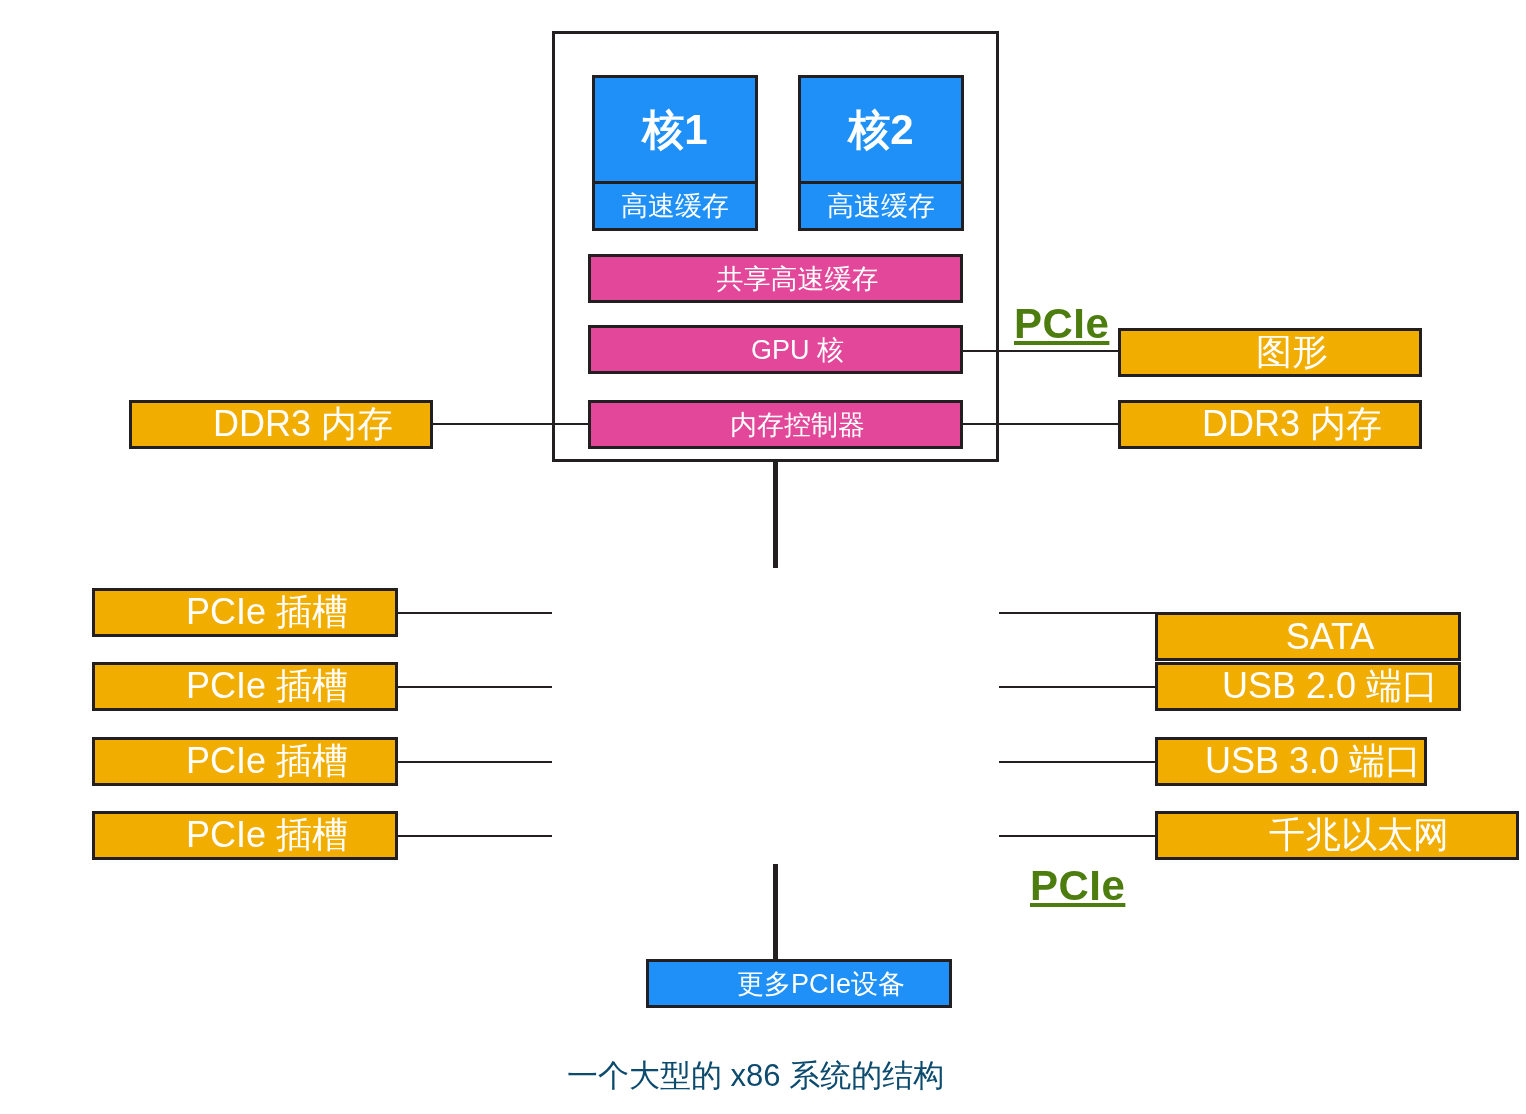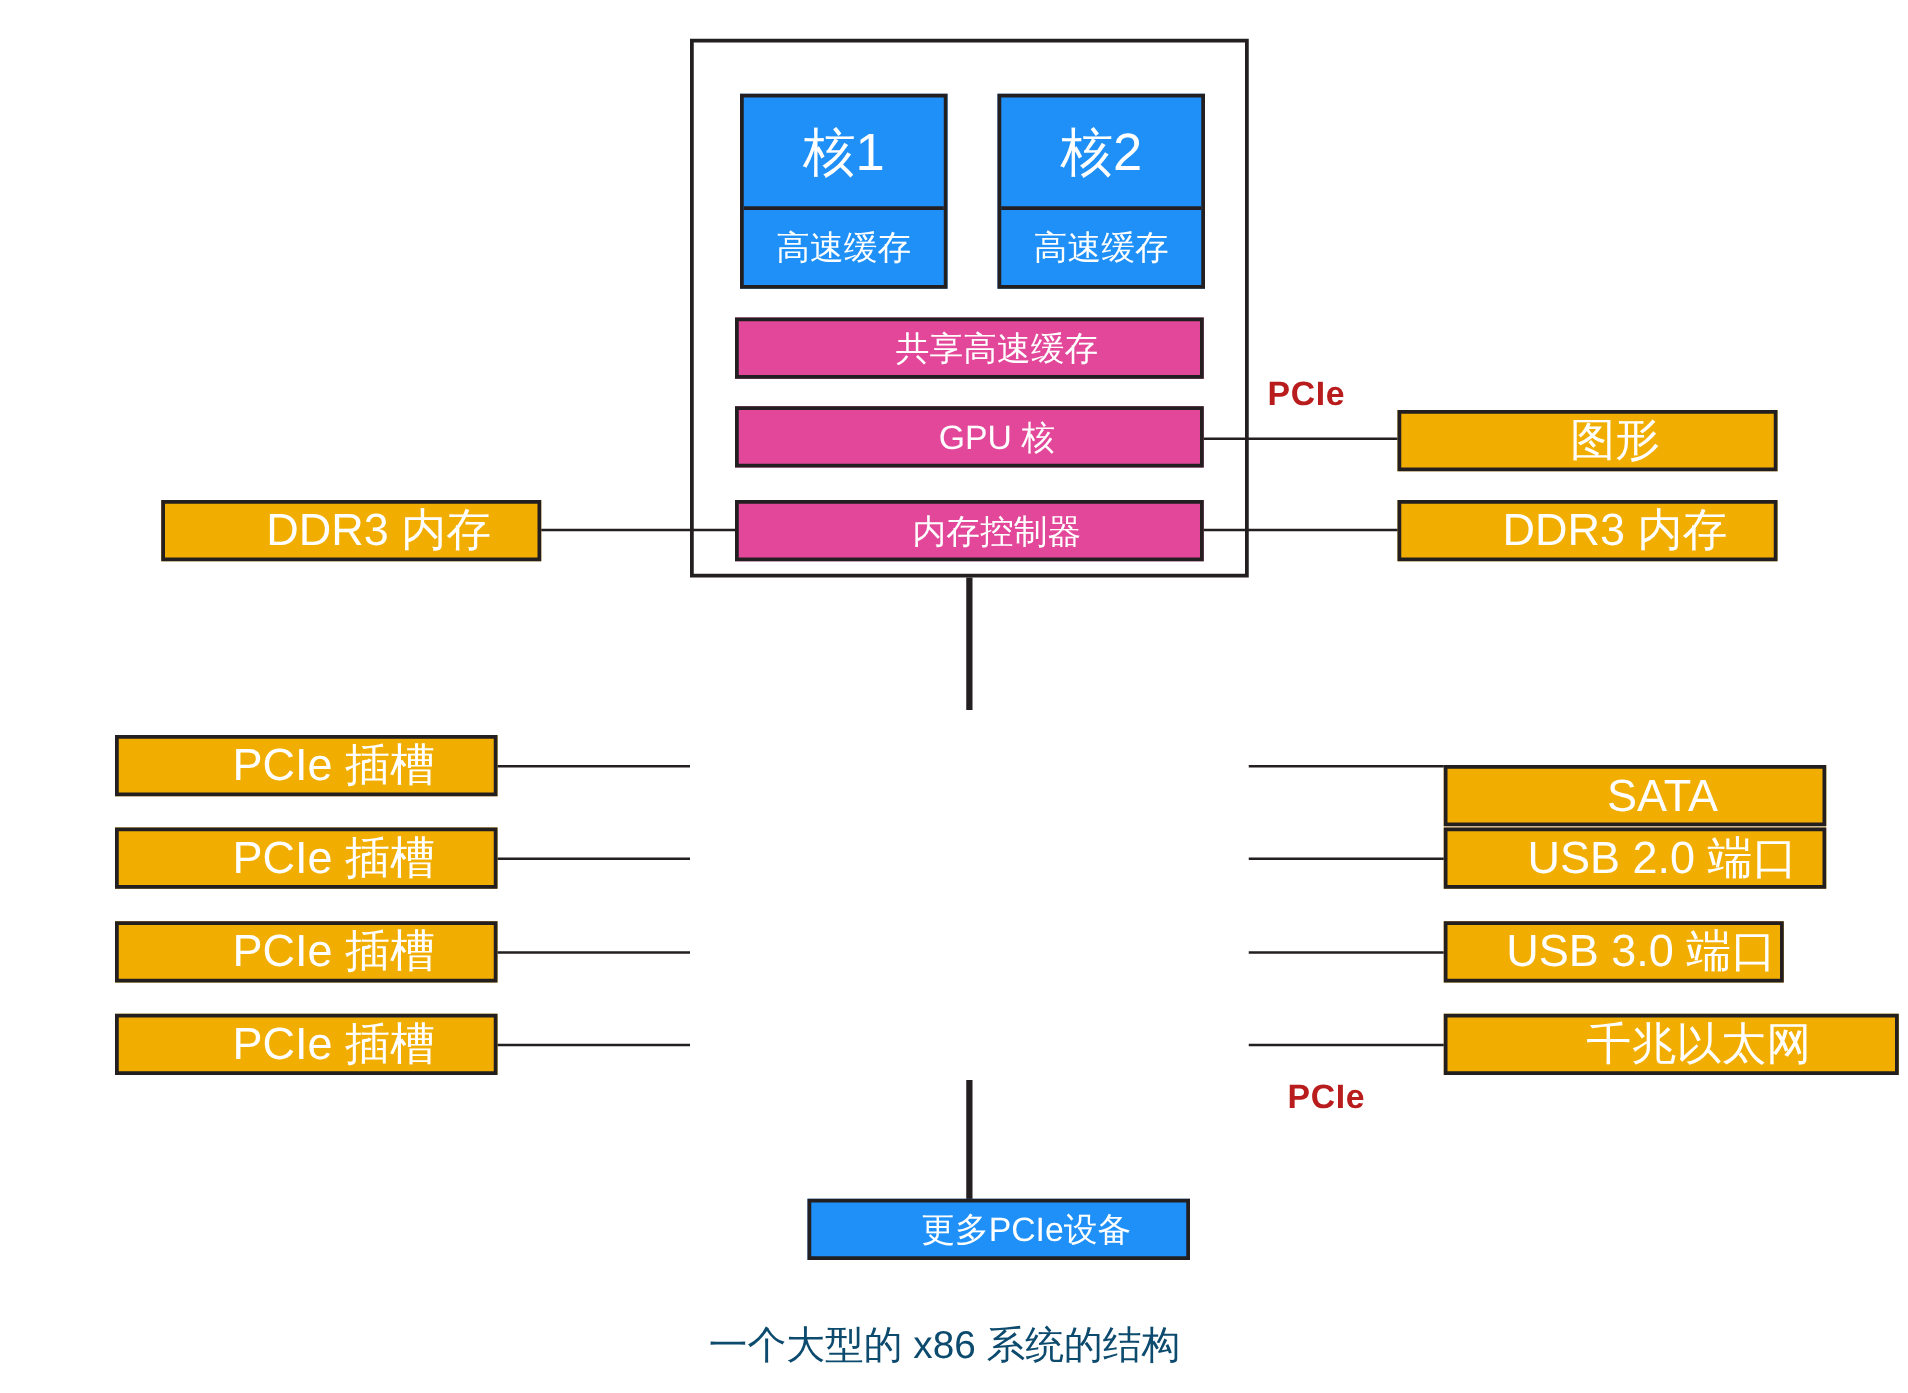--- a/index.html
+++ b/index.html
@@ -53,48 +53,49 @@
     display: flex;
     flex-direction: column;
   }
   .core-block .core-name {
     flex: 1 1 auto;
     display: flex;
     align-items: center;
     justify-content: center;
     color: #ffffff;
     font-size: 42px;
-    font-weight: normal;
+    font-weight: bold;
     border-bottom: 3px solid #231f20;
   }
   .core-block .core-cache {
-    height: 60px;
+    height: 44px;
     display: flex;
     align-items: center;
     justify-content: center;
     color: #ffffff;
     font-size: 27px;
   }
 
   
   .line {
     position: absolute;
     background: #231f20;
   }
   .line.h { height: 2px; }
   .line.thick-v { width: 5px; }
 
   
   .pcie-label {
     position: absolute;
-    color: #b91c1c;
-    font-size: 27px;
+    color: #4d7c0f;
+    font-size: 42px;
     font-weight: bold;
     letter-spacing: 0.5px;
     white-space: nowrap;
+    text-decoration: underline;
   }
 
   
   .caption {
     position: absolute;
     color: #0c4a6e;
     font-size: 31px;
     white-space: nowrap;
   }
 </style>

